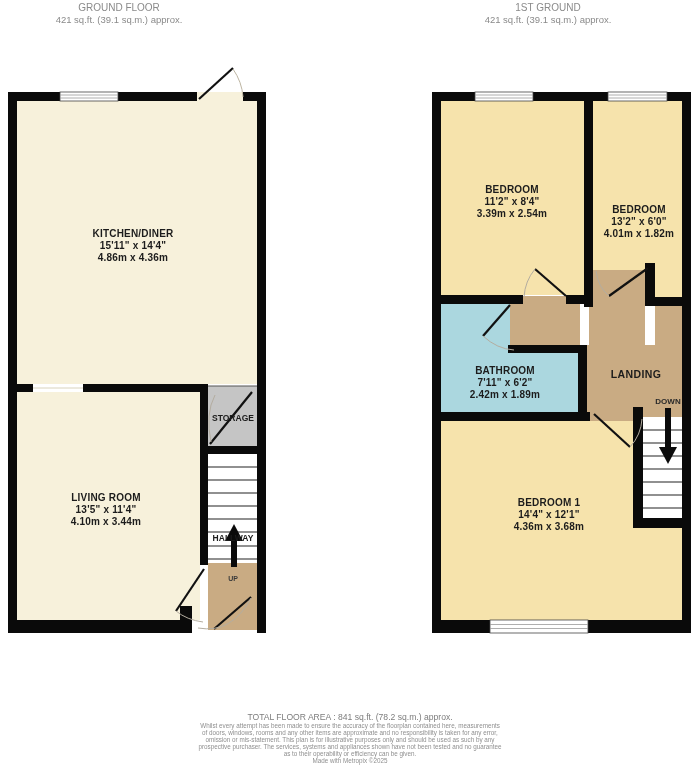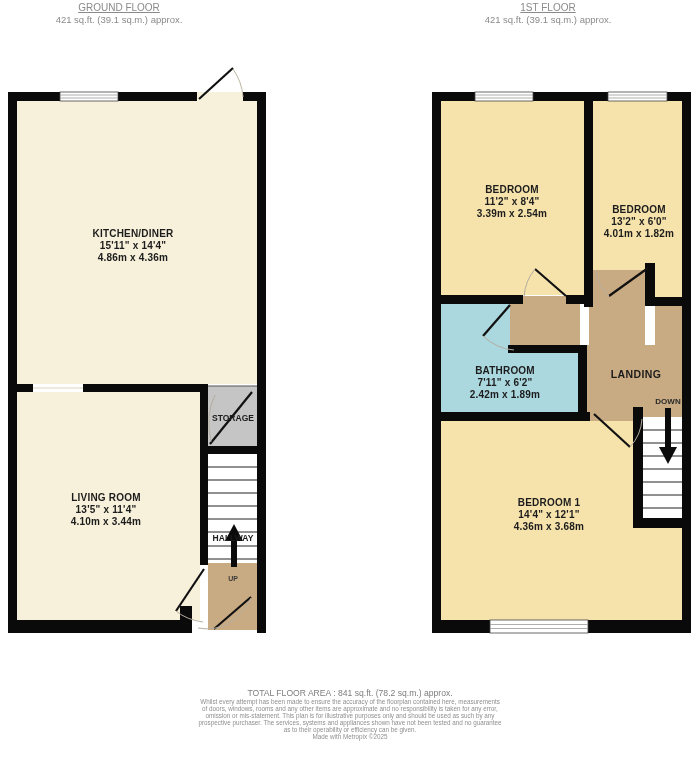--- a/index.html
+++ b/index.html
@@ -1,44 +1,44 @@
 <!DOCTYPE html>
 <html><head>
 <meta charset="utf-8">
 <style>
   html,body{margin:0;padding:0;background:#ffffff;}
   #canvas{position:relative;width:700px;height:784px;background:#fff;overflow:hidden;
           font-family:"Liberation Sans",sans-serif;}
   .floor-title{position:absolute;top:2px;text-align:center;color:#8a8a8a;
                font-size:10px;line-height:11.5px;}
-  .floor-title .t1{display:block;text-decoration:underline;}
+  .floor-title .t1{display:block;}
   .floor-title .t2{display:block;font-size:9.5px;text-align:center;}
   #gf-title{left:0;width:238px;}
   #ff-title{left:400px;width:296px;}
-  #footer{position:absolute;left:0;top:688px;width:700px;text-align:center;}
+  #footer{position:absolute;left:0;top:712px;width:700px;text-align:center;}
   #total-area{color:#7d7d7d;font-size:8.6px;line-height:10px;}
   .disc-line{display:block;color:#8f8f8f;font-size:6.3px;line-height:7.1px;}
   svg text{font-family:"Liberation Sans",sans-serif;}
   .room-label{font-size:10px;font-weight:bold;fill:#1c1c1c;letter-spacing:.2px;}
   .small-label{font-size:8.5px;font-weight:bold;fill:#1c1c1c;}
   .tiny-label{font-size:7px;font-weight:bold;fill:#3a3a3a;}
   .down-label{font-size:8px;font-weight:bold;fill:#2a2a2a;}
   .landing-label{font-size:10.5px;font-weight:bold;fill:#1c1c1c;letter-spacing:.4px;}
 </style>
 </head>
 <body>
 
 <div id="canvas">
 
   <div class="floor-title" id="gf-title">
     <span class="t1">GROUND FLOOR</span>
     <span class="t2">421 sq.ft. (39.1 sq.m.) approx.</span>
   </div>
   <div class="floor-title" id="ff-title">
-    <span class="t1">1ST FLOOR</span>
+    <span class="t1">1ST GROUND</span>
     <span class="t2">421 sq.ft. (39.1 sq.m.) approx.</span>
   </div>
 
   <svg width="700" height="784" viewBox="0 0 700 784">
 
     <g>
 
       <rect x="17" y="101" width="240" height="283" fill="#F7F1DB"></rect>
       <rect x="17" y="392" width="183" height="228" fill="#F7F1DB"></rect>
       <rect x="208" y="386" width="49" height="60" fill="#C5C5C5"></rect>

